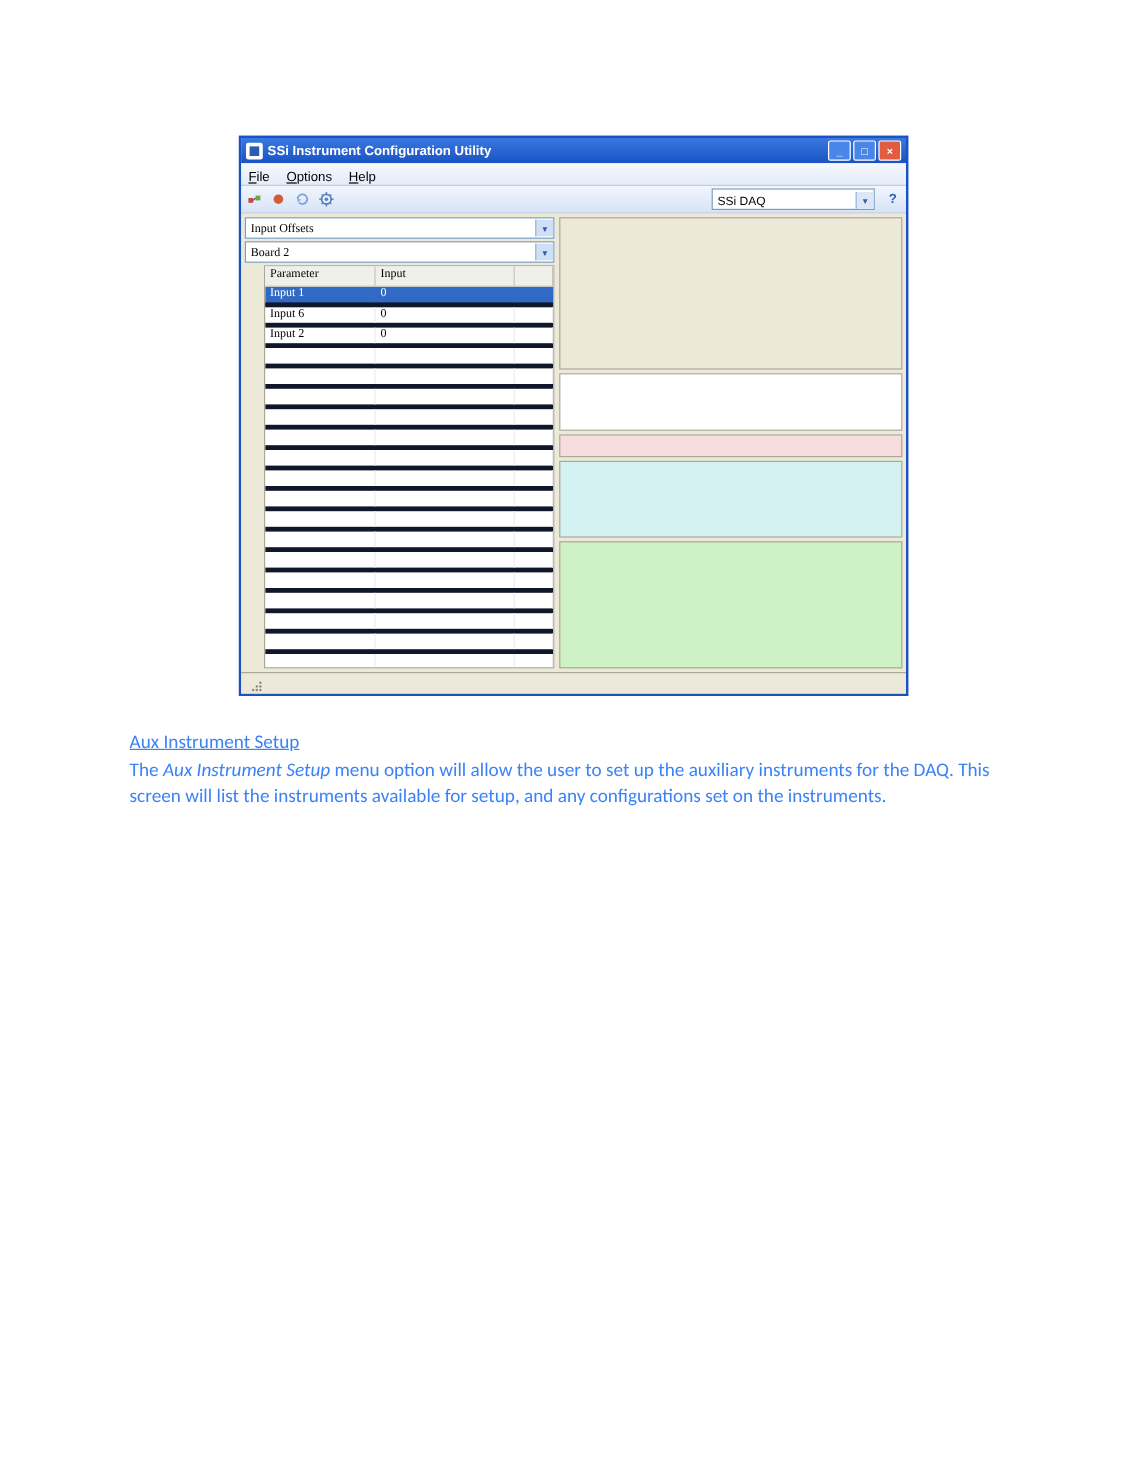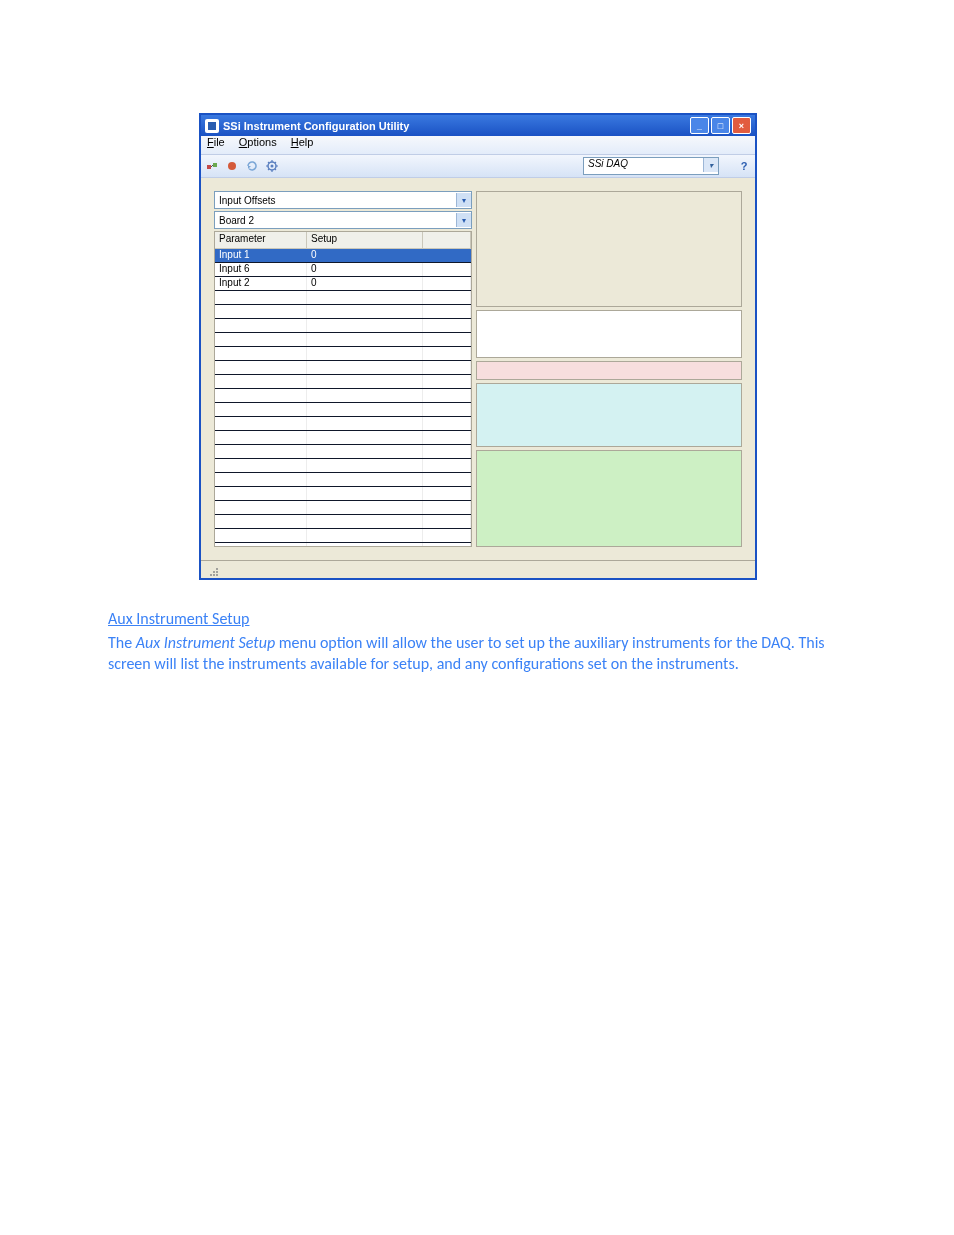--- a/index.html
+++ b/index.html
@@ -55,70 +55,70 @@
     display: flex; align-items: center; justify-content: center;
     font-size: 9px; font-weight: bold;
     color: #fff;
   }
   .title-btn.min, .title-btn.max { background: #4a86e8; }
   .title-btn.close { background: #e25c3f; }
   .menubar {
     height: 18px;
     background: linear-gradient(to bottom, #f6f8fc, #e3ecfa);
     display: flex;
-    align-items: flex-start;
+    align-items: flex-end;
     padding: 0 6px;
     gap: 14px;
     font-size: 11px;
     border-bottom: 1px solid #c0cde6;
   }
   .menubar .menu-item { cursor: default; }
   .menubar .mn-u { text-decoration: underline; }
   .toolbar {
     height: 22px;
     background: linear-gradient(to bottom, #f2f6fd, #d6e3f6);
     display: flex;
     align-items: center;
     padding: 0 4px;
     border-bottom: 1px solid #c0cde6;
   }
   .toolbar-left { display: flex; gap: 6px; align-items: center; }
   .toolbar-left .tb-icon { width: 14px; height: 14px; }
   .toolbar-spacer { flex: 1; }
   .toolbar-select {
-    display: flex; align-items: flex-start;
+    display: flex; align-items: flex-end;
     border: 1px solid #7b9ebd;
     background: #fff;
     height: 16px;
     width: 130px;
     font-size: 10px;
     padding-left: 4px;
-    margin-right: 18px;
-    font-style: italic;
+    margin-right: 8px;
   }
   .toolbar-select .sel-text { flex: 1; }
   .toolbar-select .sel-btn {
     width: 14px; height: 14px;
     background: #dbe7f7;
     border-left: 1px solid #9cb6d6;
     display: flex; align-items: center; justify-content: center;
     color: #33619c; font-size: 8px;
   }
   .tb-help {
     width: 14px; height: 14px;
     display: flex; align-items: center; justify-content: center;
     color: #2a5db0; font-weight: bold; font-size: 11px;
   }
   .content {
     flex: 1;
     display: flex;
     background: #ece9d8;
-    padding: 13px;
+    padding: 3px;
     gap: 4px;
     min-height: 0;
+    font-family: Liberation Serif, serif;
   }
   .left-panel {
     width: 258px;
     display: flex;
     flex-direction: column;
     gap: 2px;
   }
   .combo {
     height: 16px;
     border: 1px solid #7b9ebd;
@@ -136,20 +136,21 @@
     display: flex; align-items: center; justify-content: center;
     color: #2a5db0; font-size: 8px;
   }
   .grid-wrap {
     flex: 1;
     border: 1px solid #aca899;
     background: #fff;
     display: flex;
     flex-direction: column;
     min-height: 0;
+    margin-left: 16px;
   }
   .grid-header {
     display: flex;
     height: 16px;
     background: #f0f0ea;
     border-bottom: 1px solid #cac7ba;
     font-size: 10px;
   }
   .gh-col {
     border-right: 1px solid #cac7ba;
@@ -160,21 +161,21 @@
   .col-value { width: 116px; }
   .col-extra { flex: 1; }
   .grid-body {
     flex: 1;
     overflow: hidden;
   }
   .grid-row {
     display: flex;
     height: 13px;
     font-size: 10px;
-    border-bottom: 1px solid #0f172a;
+    border-bottom: 4px solid #0f172a;
   }
   .grid-row .cell {
     padding: 0 4px;
     box-sizing: border-box;
     border-right: 1px solid #ededed;
     overflow: hidden;
     white-space: nowrap;
   }
   .grid-row.selected {
     background: #316ac5;
@@ -304,21 +305,21 @@
           <span class="combo-text">Input Offsets</span>
           <span class="combo-btn">▾</span>
         </div>
         <div class="combo">
           <span class="combo-text">Board 2</span>
           <span class="combo-btn">▾</span>
         </div>
         <div class="grid-wrap">
           <div class="grid-header">
             <div class="gh-col col-param">Parameter</div>
-            <div class="gh-col col-value">Setup</div>
+            <div class="gh-col col-value">Input</div>
             <div class="gh-col col-extra"></div>
           </div>
           <div class="grid-body" id="grid-body">
               <div class="grid-row selected">
                 <div class="cell col-param">Input 1</div>
                 <div class="cell col-value">0</div>
                 <div class="cell col-extra"></div>
               </div>
               <div class="grid-row">
                 <div class="cell col-param">Input 6</div>

